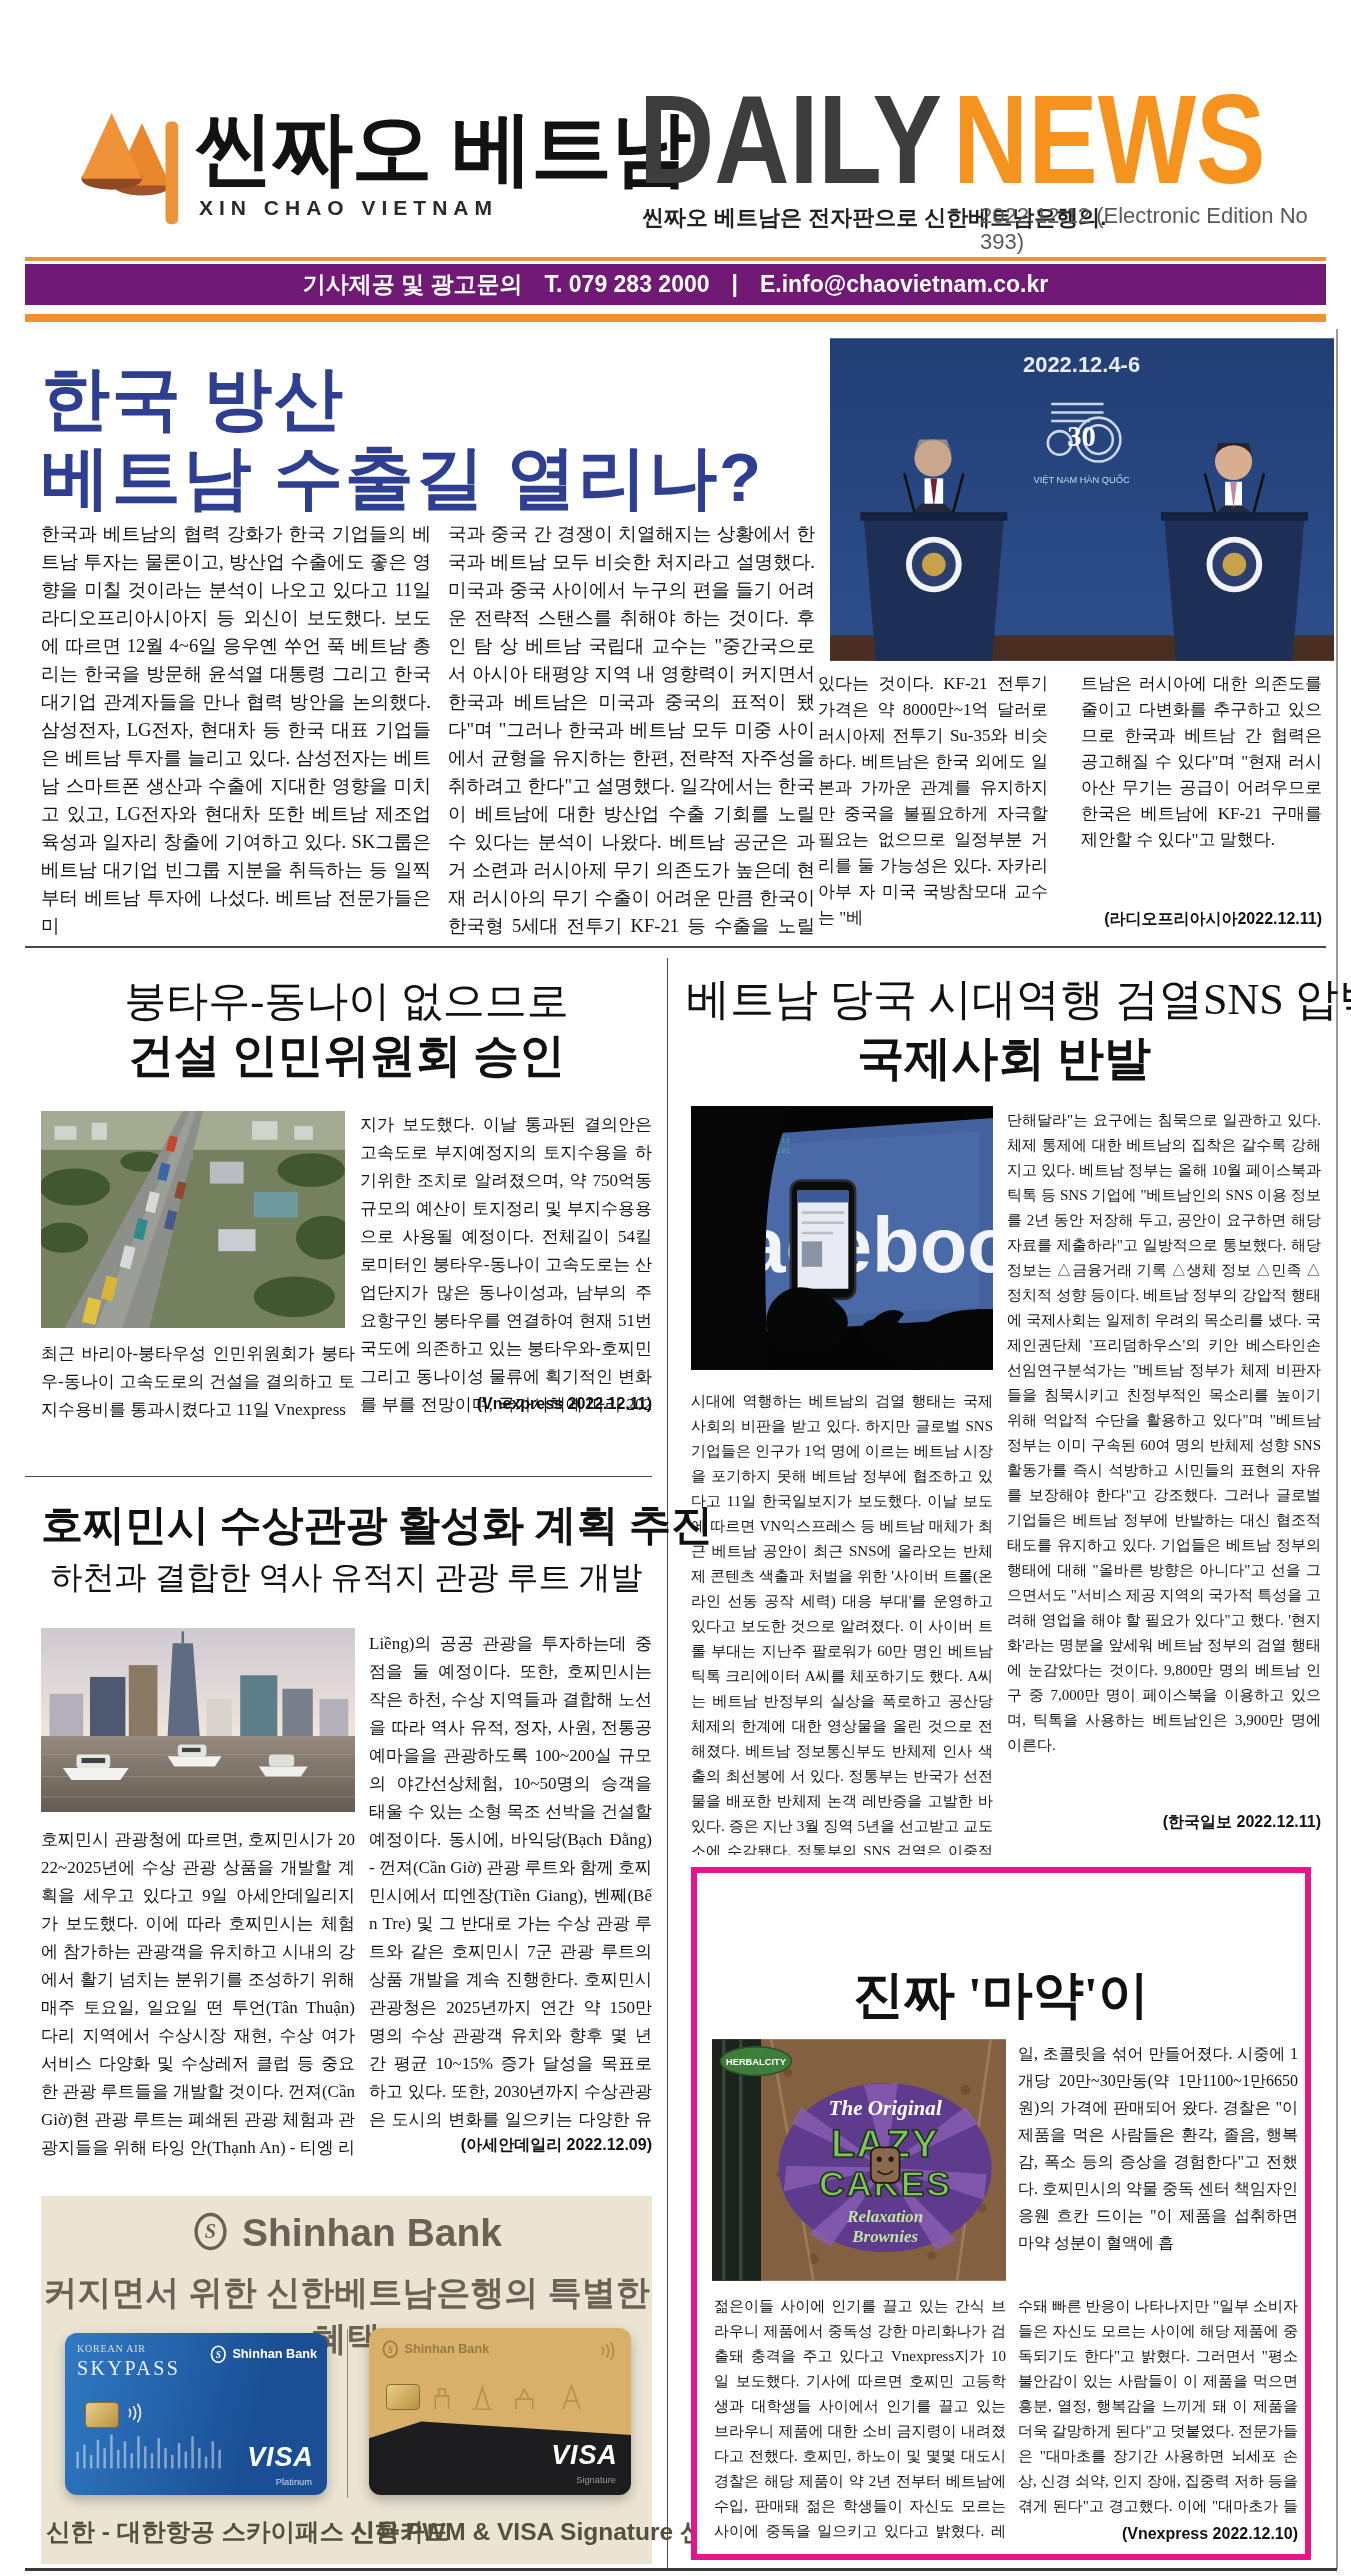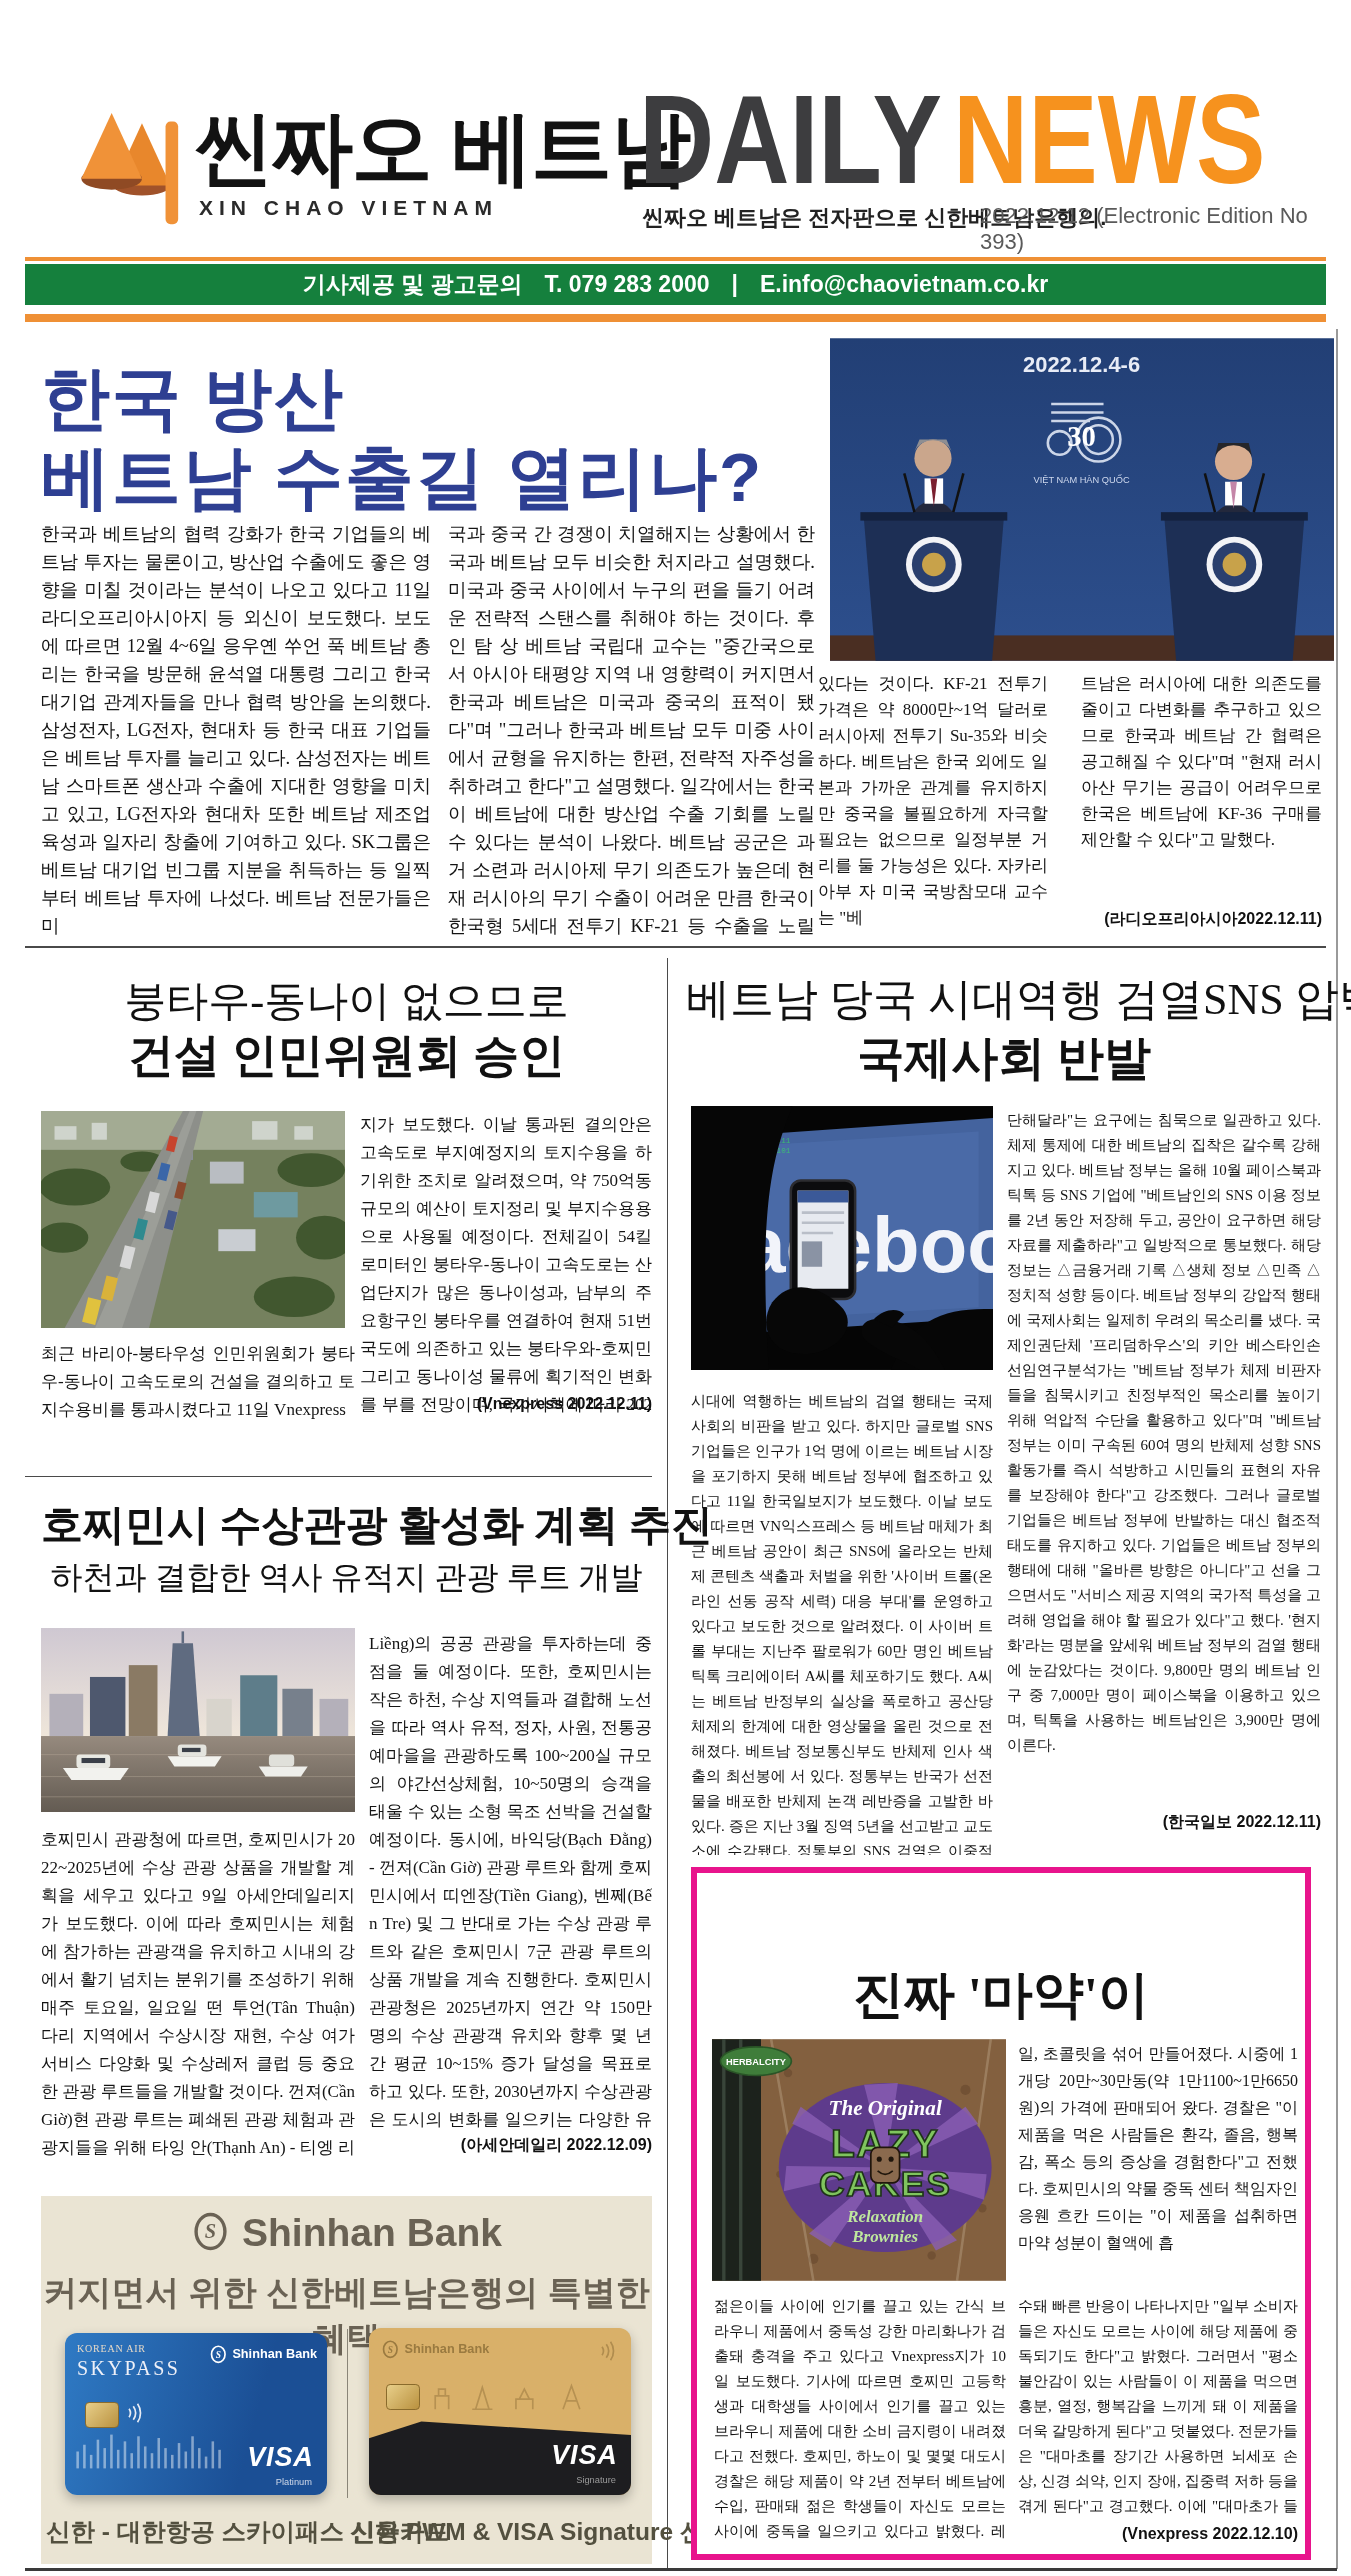--- a/index.html
+++ b/index.html
@@ -59,21 +59,21 @@
     </span>
     <div class="abs logo-kr" style="left:193px;top:95px;">씬짜오 베트남</div>
     <div class="abs logo-roman" style="left:199px;top:196px;">XIN CHAO VIETNAM</div>
     <div class="abs masthead-word" style="left:639px;top:66px;color:#3d3d3f;">DAILY</div>
     <div class="abs masthead-word" style="left:953px;top:66px;color:#f6921e;">NEWS</div>
     <div class="abs tagline" style="left:642px;top:203px;">씬짜오 베트남은 전자판으로 신한베트남은행의.</div>
     <div class="abs edition" style="left:980px;top:203px;">2022.12.12 (Electronic Edition No 393)</div>
   </div>
 
   <div class="abs" style="left:25px;top:257px;width:1301px;height:4.2px;background:#ef9035;"></div>
-  <div class="abs contact-bar" style="left:25px;top:264px;width:1301px;height:41px;background:#15803d;">
+  <div class="abs contact-bar" style="left:25px;top:264px;width:1301px;height:41px;background:#701a75;">
     <span>기사제공 및 광고문의</span>
     <span>T. 079 283 2000</span>
     <span>|</span>
     <span>E.info@chaovietnam.co.kr</span>
   </div>
   <div class="abs" style="left:25px;top:314px;width:1301px;height:7.6px;background:#ef9035;"></div>
 
   <div class="abs" style="left:1336px;top:329px;width:1.7px;height:2240px;background:#9a9a9a;"></div>
   <div class="abs" style="left:25px;top:2568px;width:1312px;height:2.5px;background:#3a3a3a;"></div>
 
@@ -129,21 +129,21 @@
         <circle cx="479" cy="268" r="14" fill="#c8a24a"></circle>
         <line x1="456" y1="206" x2="444" y2="160" stroke="#111" stroke-width="3"></line>
         <line x1="502" y1="206" x2="514" y2="160" stroke="#111" stroke-width="3"></line>
       </g>
     </svg>
   </div>
 
   <div class="abs body-text" style="left:41px;top:520px;width:390px;height:421px;font-size:18.6px;line-height:28px;">한국과 베트남의 협력 강화가 한국 기업들의 베트남 투자는 물론이고, 방산업 수출에도 좋은 영향을 미칠 것이라는 분석이 나오고 있다고 11일 라디오프리아시아지 등 외신이 보도했다.  보도에 따르면 12월 4~6일 응우옌 쑤언 푹 베트남 총리는 한국을 방문해 윤석열 대통령 그리고 한국 대기업 관계자들을 만나 협력 방안을 논의했다. 삼성전자, LG전자, 현대차 등 한국 대표 기업들은 베트남 투자를 늘리고 있다. 삼성전자는 베트남 스마트폰 생산과 수출에 지대한 영향을 미치고 있고, LG전자와 현대차 또한 베트남 제조업 육성과 일자리 창출에 기여하고 있다. SK그룹은 베트남 대기업 빈그룹 지분을 취득하는 등 일찍부터 베트남 투자에 나섰다. 베트남 전문가들은 미</div>
   <div class="abs body-text" style="left:448px;top:520px;width:367px;height:421px;font-size:18.6px;line-height:28px;">국과 중국 간 경쟁이 치열해지는 상황에서 한국과 베트남 모두 비슷한 처지라고 설명했다. 미국과 중국 사이에서 누구의 편을 들기 어려운 전략적 스탠스를 취해야 하는 것이다. 후인 탐 상 베트남 국립대 교수는 "중간국으로서 아시아 태평양 지역 내 영향력이 커지면서 한국과 베트남은 미국과 중국의 표적이 됐다"며 "그러나 한국과 베트남 모두 미중 사이에서 균형을 유지하는 한편, 전략적 자주성을 취하려고 한다"고 설명했다. 일각에서는 한국이 베트남에 대한 방산업 수출 기회를 노릴 수 있다는 분석이 나왔다. 베트남 공군은 과거 소련과 러시아제 무기 의존도가 높은데 현재 러시아의 무기 수출이 어려운 만큼 한국이 한국형 5세대 전투기 KF-21 등 수출을 노릴 수</div>
   <div class="abs body-text" style="left:818px;top:671px;width:230px;height:262px;font-size:17px;line-height:26px;">있다는 것이다. KF-21 전투기 가격은 약 8000만~1억 달러로 러시아제 전투기 Su-35와 비슷하다. 베트남은 한국 외에도 일본과 가까운 관계를 유지하지만 중국을 불필요하게 자극할 필요는 없으므로 일정부분 거리를 둘 가능성은 있다. 자카리 아부 자 미국 국방참모대 교수는 "베</div>
-  <div class="abs body-text" style="left:1081px;top:671px;width:241px;height:233px;font-size:17px;line-height:26px;">트남은 러시아에 대한 의존도를 줄이고 다변화를 추구하고 있으므로 한국과 베트남 간 협력은 공고해질 수 있다"며 "현재 러시아산 무기는 공급이 어려우므로 한국은 베트남에 KF-36 구매를 제안할 수 있다"고 말했다.</div>
+  <div class="abs body-text" style="left:1081px;top:671px;width:241px;height:233px;font-size:17px;line-height:26px;">트남은 러시아에 대한 의존도를 줄이고 다변화를 추구하고 있으므로 한국과 베트남 간 협력은 공고해질 수 있다"며 "현재 러시아산 무기는 공급이 어려우므로 한국은 베트남에 KF-21 구매를 제안할 수 있다"고 말했다.</div>
   <div class="abs credit" style="left:1081px;top:909px;width:241px;">(라디오프리아시아2022.12.11)</div>
 
   <div class="abs rule" style="left:25px;top:946px;width:1301px;height:1.7px;"></div>
   <div class="abs rule" style="left:667px;top:958px;width:0.8px;height:1610px;"></div>
 
   <div class="abs serif-head" style="left:41px;top:973px;width:611px;font-size:42px;font-weight:500;">붕타우-동나이 없으므로</div>
   <div class="abs serif-head" style="left:41px;top:1025px;width:611px;font-size:46px;font-weight:bold;">건설 인민위원회 승인</div>
 
   <div class="abs" style="left:41px;top:1111px;width:304px;height:217px;">
     <svg width="304" height="217" viewBox="0 0 360 257">

